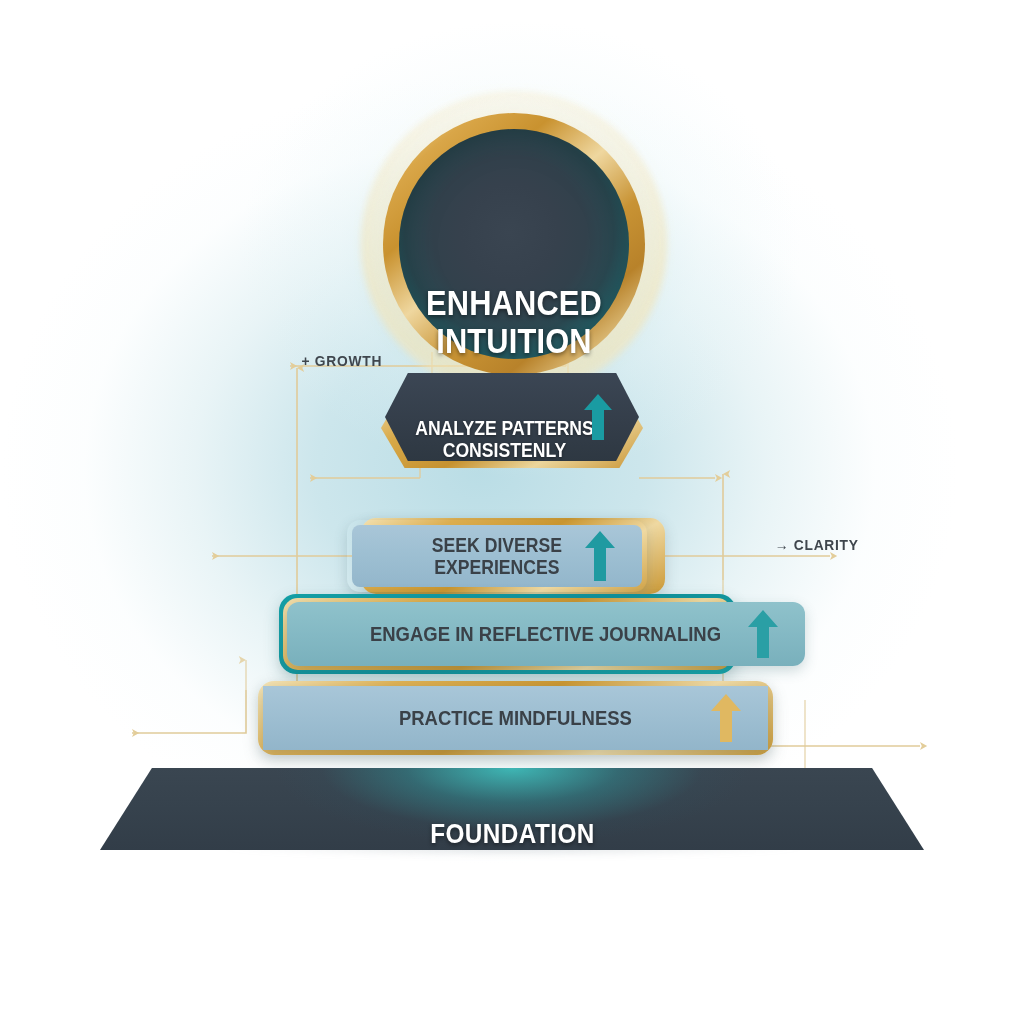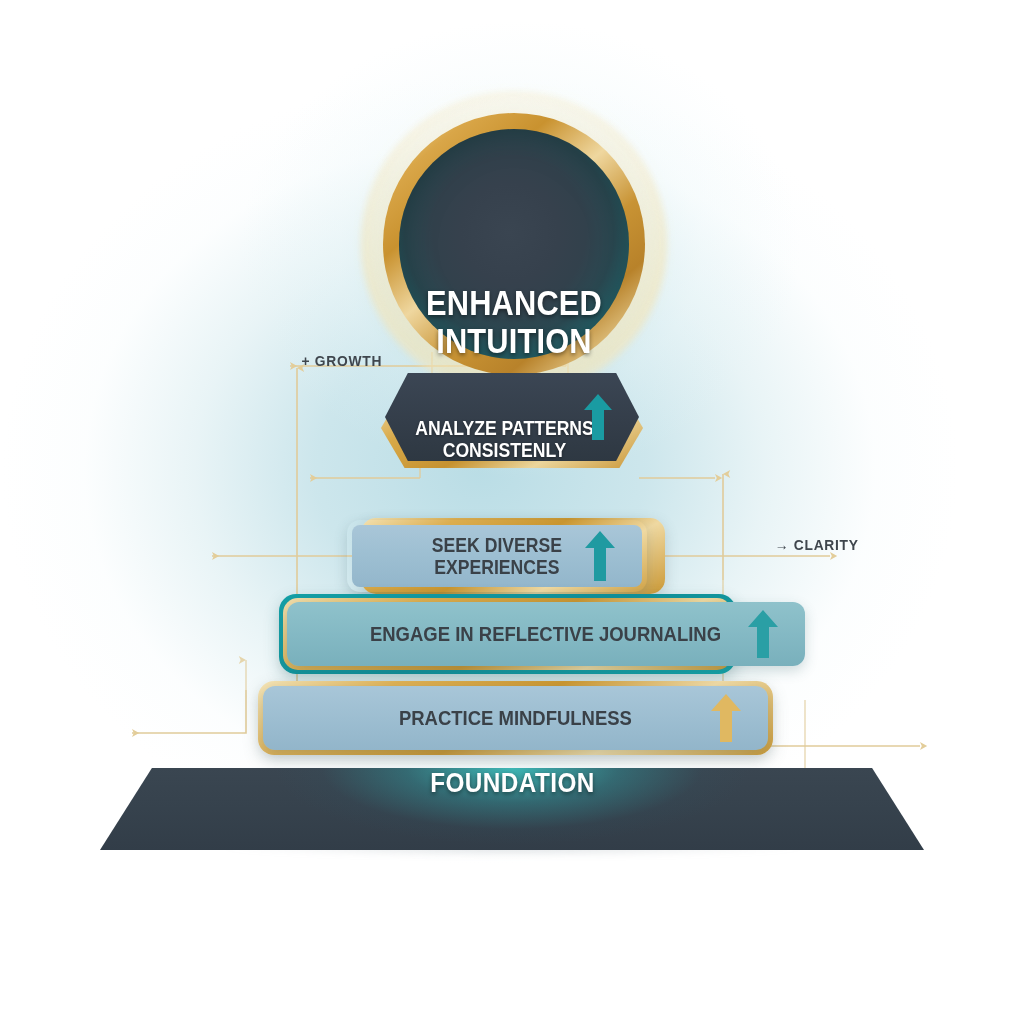--- a/index.html
+++ b/index.html
@@ -189,21 +189,21 @@
     width: 449px; height: 72px;
     border-radius: 15px;
     background: linear-gradient(150deg,#f2dfae 0%,#dcad4e 25%,#c99430 52%,#eed8a0 74%,#cb9a37 100%);
   }
   .level-2 .level-text { color:#3a4148; font-size: 21px; }
 
   
   .level-1 {
     left: 263px; top: 686px;
     width: 505px; height: 64px;
-    border-radius: 12px;
+    border-radius: 0;
     background: linear-gradient(180deg,#a8c6d8 0%, #9dbed1 50%, #92b5ca 100%);
     box-shadow: 0 5px 13px rgba(60,90,100,0.22);
   }
   .level-1-border {
     position: absolute;
     left: 258px; top: 681px;
     width: 515px; height: 74px;
     border-radius: 16px;
     background: linear-gradient(150deg,#f5e6ba 0%,#deb155 22%,#ca9631 48%,#f0dba6 72%,#cc9b38 100%);
     box-shadow: 0 6px 16px rgba(80,100,95,0.22);
@@ -222,21 +222,21 @@
     width: 824px; height: 82px;
     clip-path: polygon(6.3% 0%, 93.7% 0%, 100% 100%, 0% 100%);
     background:
       radial-gradient(ellipse 280px 90px at 50% 0%,
          rgba(64,220,214,0.75) 0%,
          rgba(45,160,165,0.40) 38%,
          rgba(45,90,105,0.10) 68%,
          rgba(0,0,0,0) 85%),
       linear-gradient(180deg, #3a4651 0%, #36424d 50%, #323d48 100%);
     display: flex;
-    align-items: flex-start;
+    align-items: flex-end;
     justify-content: center;
   }
   .foundation-label {
     color: #ffffff;
     font-size: 27px;
     font-weight: bold;
     letter-spacing: 0.5px;
     transform: scaleX(0.9);
     text-shadow: 0 2px 5px rgba(0,0,0,0.45);
     position: relative;

